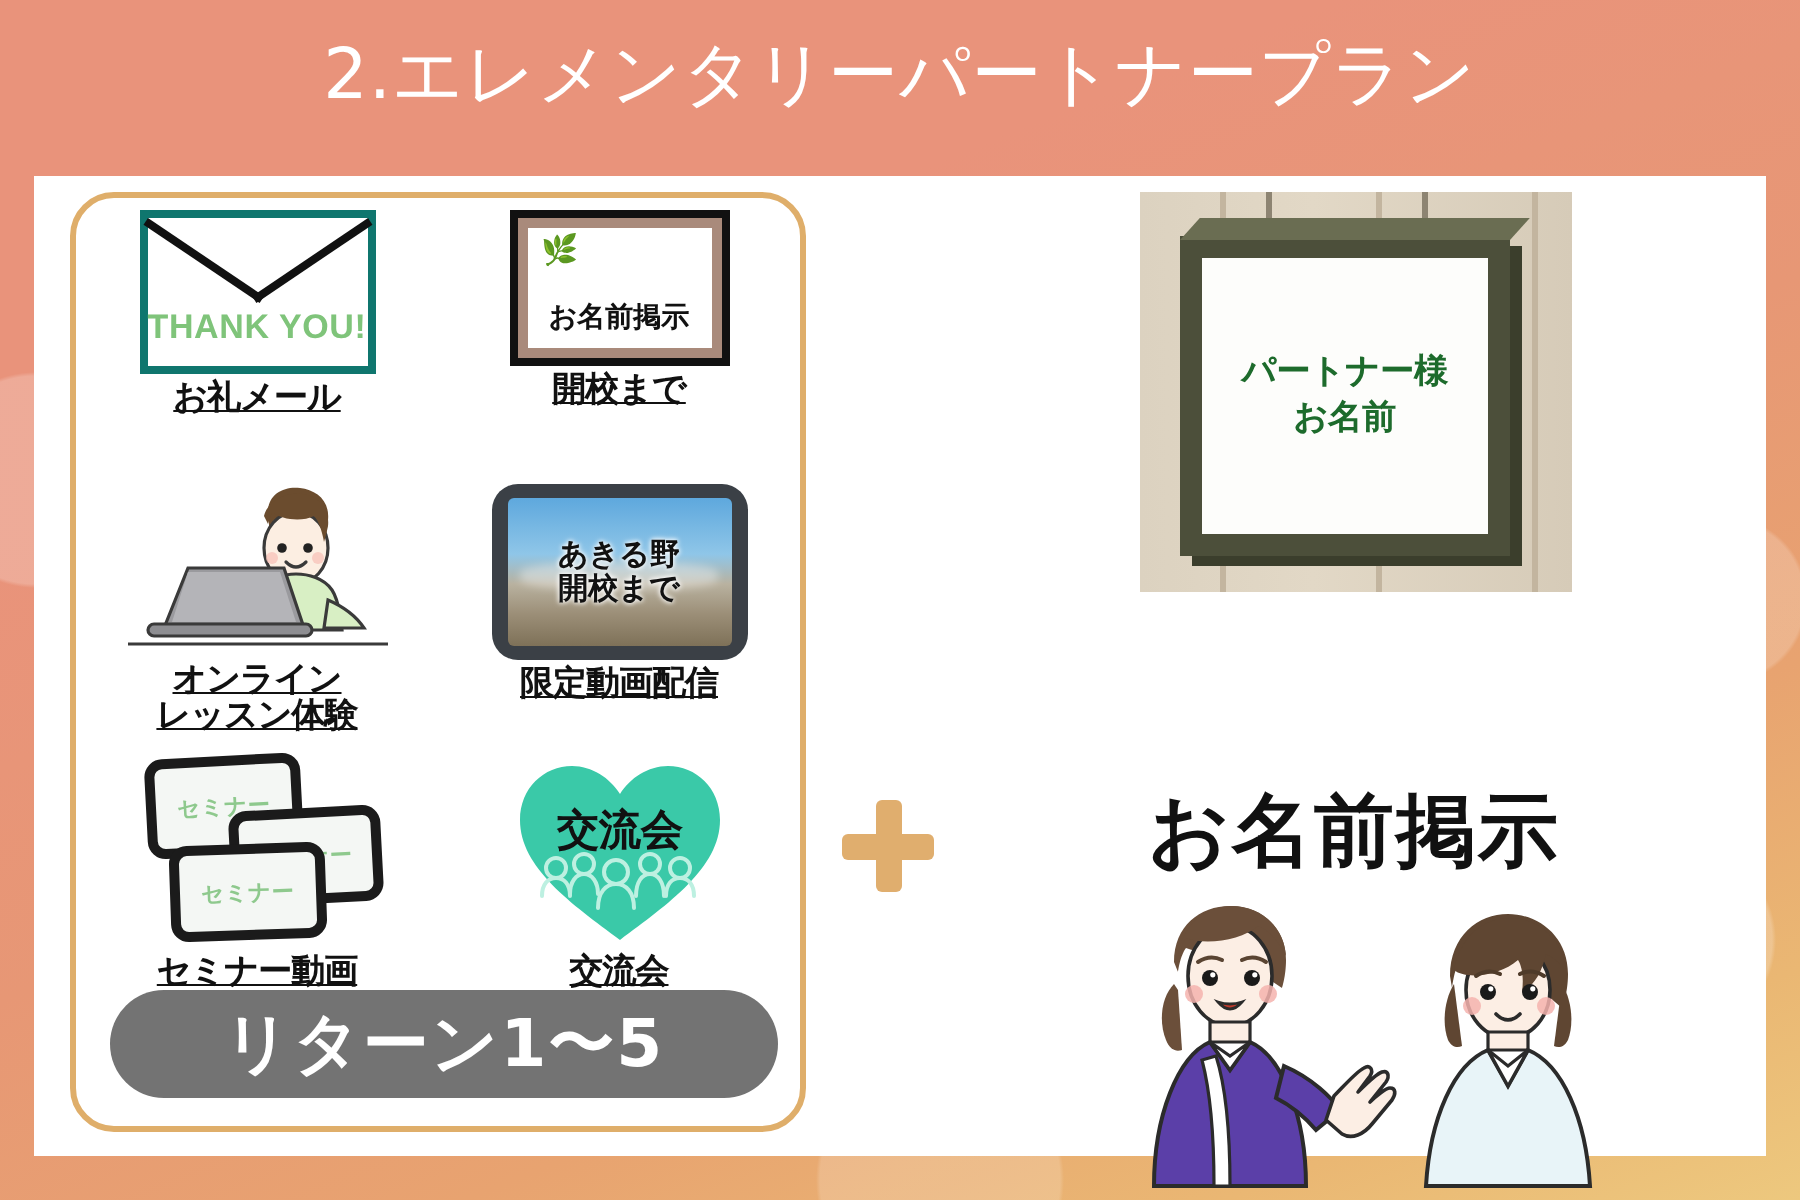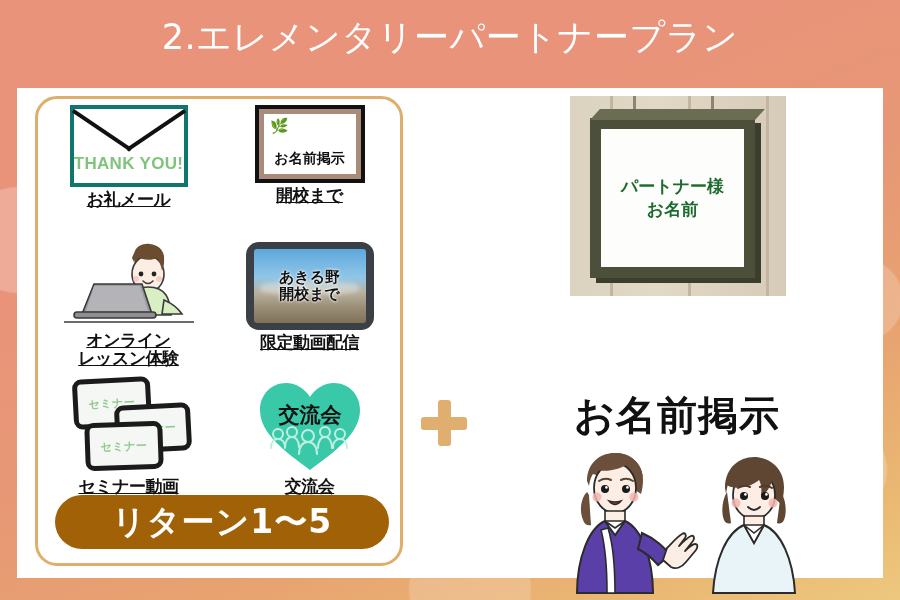--- a/index.html
+++ b/index.html
@@ -97,21 +97,21 @@
   .sem .s1{left:10px;top:0px;width:78px;height:50px;transform:rotate(-3deg);}
   .sem .s2{left:52px;top:26px;width:76px;height:48px;transform:rotate(-3deg);}
   .sem .s3{left:22px;top:44px;width:78px;height:48px;transform:rotate(-2deg);}
 
   
   .heart{position:relative;width:108px;height:96px;}
 
   
   .banner{
     position:absolute;left:17px;bottom:14px;width:334px;height:54px;
-    background:#a16207;border-radius:27px;display:flex;align-items:center;justify-content:center;
+    background:#737373;border-radius:27px;display:flex;align-items:center;justify-content:center;
   }
   .banner span{
     color:#fff;font-size:33px;font-weight:700;letter-spacing:1px;
     font-family:"DejaVu Sans","Liberation Sans",sans-serif;
   }
 
   
   .plus{position:absolute;left:404px;top:312px;width:46px;height:46px;}
   .plus:before,.plus:after{content:"";position:absolute;background:#e0ae6e;border-radius:3px;}
   .plus:before{left:0;top:17px;width:46px;height:13px;}

